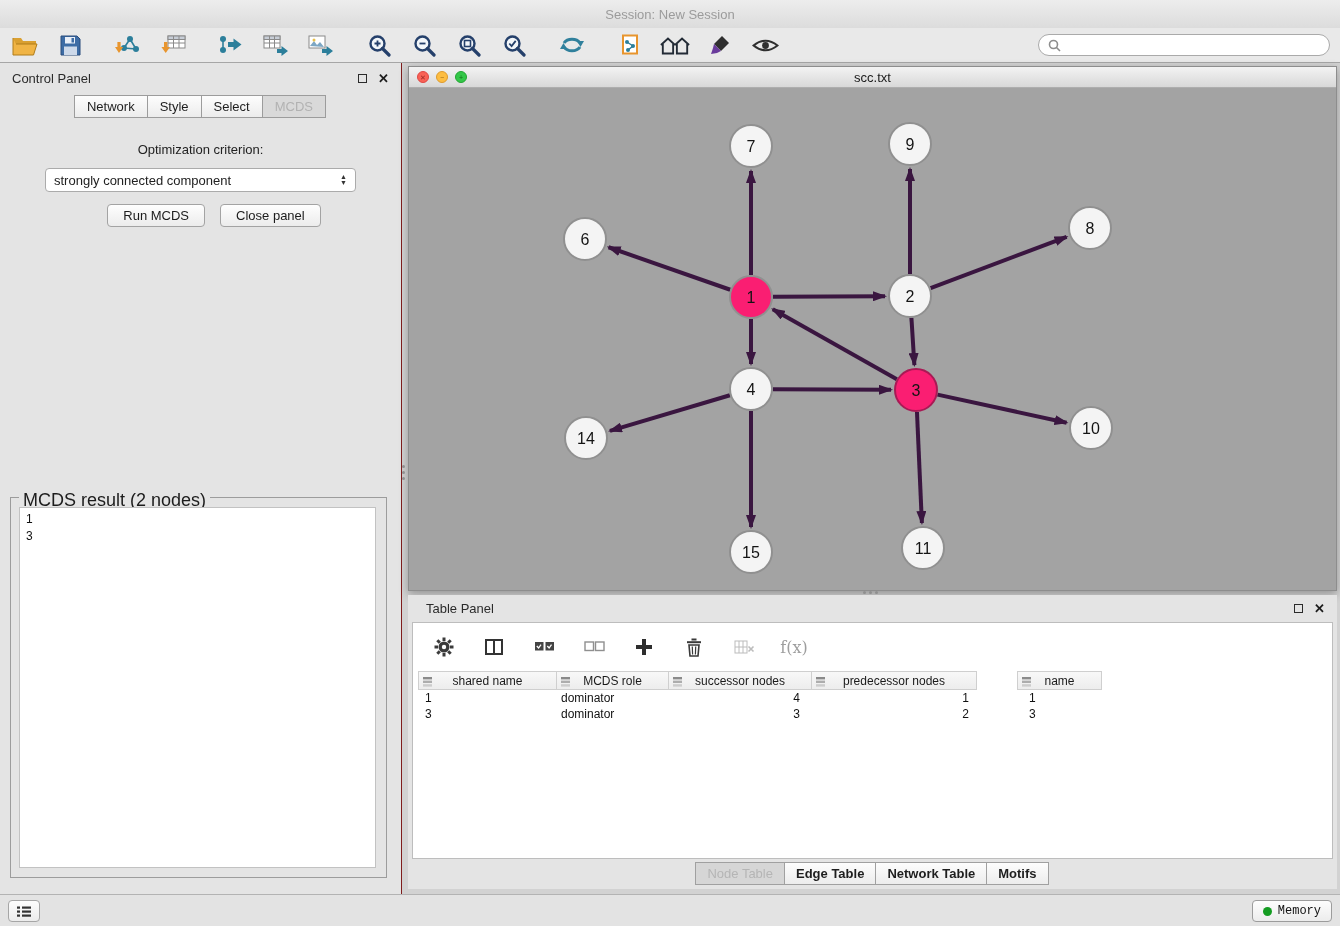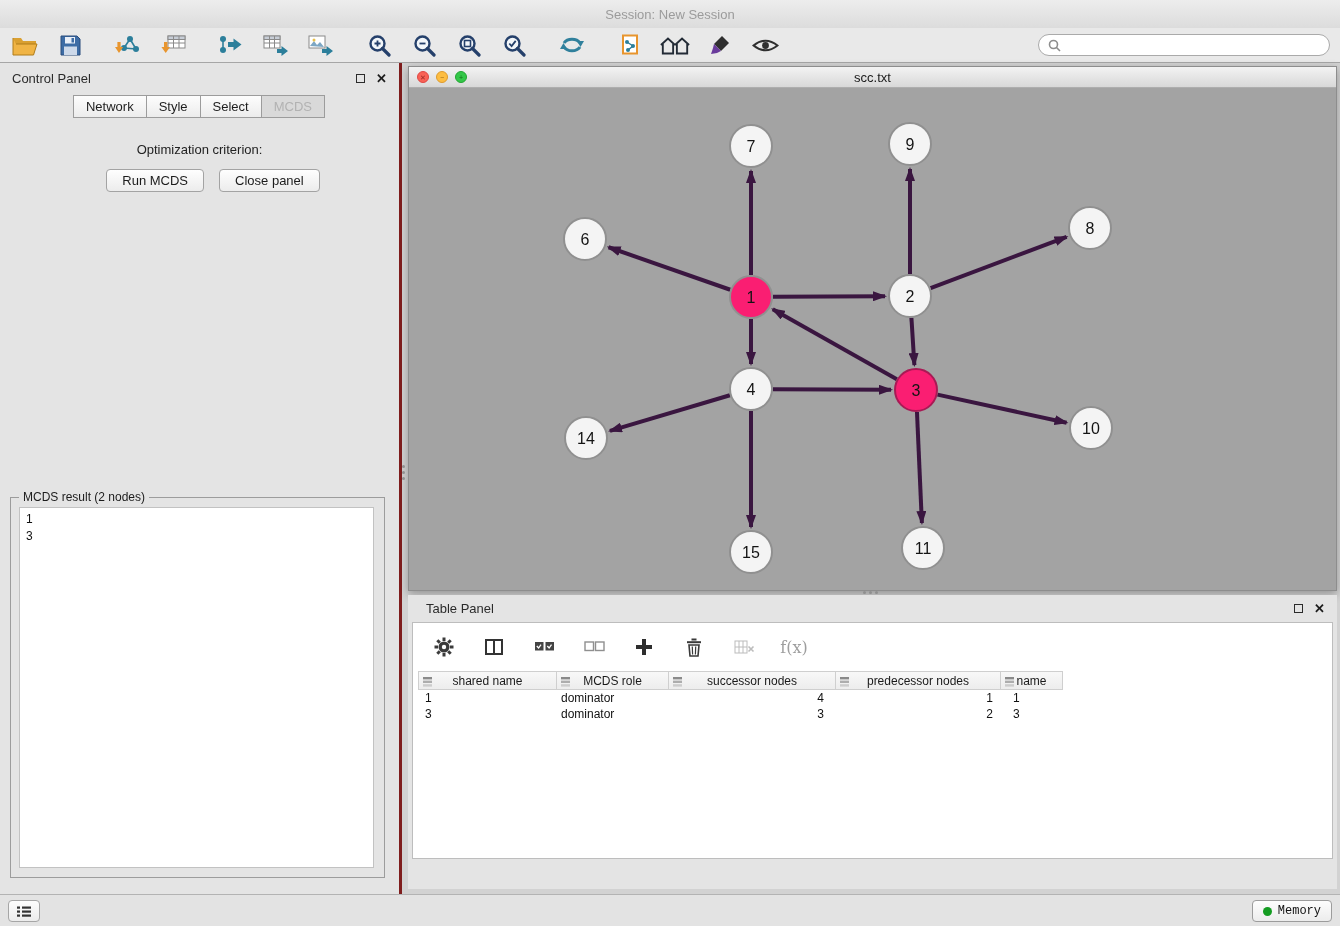--- a/index.html
+++ b/index.html
@@ -9,35 +9,35 @@
 
   
   .titlebar{position:absolute;top:0;left:0;right:0;height:28px;background:linear-gradient(#ededed,#dcdcdc);display:flex;align-items:center;justify-content:center;color:#9b9b9b;font-size:13px;}
   .toolbar{position:absolute;top:28px;left:0;right:0;height:35px;background:#e9e9e9;border-bottom:1px solid #a6a6a6;display:flex;align-items:center;padding:0 10px;}
   .grp{display:flex;align-items:center;gap:15px;margin-right:28px;}
   .tb{width:30px;height:28px;display:flex;align-items:center;justify-content:center;}
   .searchbox{position:absolute;right:10px;top:6px;width:292px;height:22px;background:#fff;border:1px solid #aaa;border-radius:12px;display:flex;align-items:center;padding:0 9px;gap:6px;}
   .searchbox input{border:none;outline:none;flex:1;font-size:12px;background:transparent;font-family:inherit;}
 
   
-  .control-panel{position:absolute;left:0;top:63px;width:402px;bottom:32px;background:#e4e4e4;border-right:3px solid #7f1d1d;}
+  .control-panel{position:absolute;left:0;top:63px;width:402px;bottom:32px;background:#e4e4e4;border-right:1px solid #7f1d1d;}
   .panel-header{display:flex;align-items:center;padding:8px 12px 0 12px;font-size:13px;color:#2b2b2b;}
   .win-btns{margin-left:auto;display:flex;align-items:center;gap:11px;}
   .sq{width:9px;height:9px;border:1.6px solid #2b2b2b;display:inline-block;}
   .xg{font-size:13px;font-weight:bold;color:#1c1c1c;line-height:9px;}
   .cp-tabs{display:flex;justify-content:center;margin-top:9px;}
   .cp-tabs .tab{font-size:13px;padding:3px 12px;background:linear-gradient(#fdfdfd,#ececec);border:1px solid #9c9c9c;margin-left:-1px;color:#1e1e1e;}
   .cp-tabs .tab.active{background:#d9d9d9;color:#b2b2b2;}
   .opt-label{text-align:center;margin-top:24px;font-size:13px;}
   .dropdown{margin:11px auto 0 auto;width:311px;height:24px;background:#fff;border:1px solid #ababab;border-radius:4px;display:flex;align-items:center;padding:0 8px;font-size:13px;}
   .stepper{margin-left:auto;display:flex;flex-direction:column;line-height:6px;font-size:7px;color:#333;}
   .btn-row{display:flex;justify-content:center;gap:15px;margin-top:12px;padding-left:27px;}
   .btn{height:23px;padding:0 15px;font-size:13px;border:1px solid #a3a3a3;border-radius:4px;background:linear-gradient(#fefefe,#ececec);color:#1c1c1c;}
   .groupbox{position:absolute;left:10px;right:14px;top:434px;bottom:16px;border:1px solid #9c9c9c;}
-  .gb-title{position:absolute;top:-8px;left:8px;background:#e4e4e4;padding:0 4px;font-size:12px;color:#1c1c1c;}
+  .gb-title{position:absolute;top:-8px;left:8px;background:#e4e4e4;padding:0 4px;font-size:18px;color:#1c1c1c;}
   .gb-inner{position:absolute;top:9px;left:8px;right:10px;bottom:9px;background:#fff;border:1px solid #c2c2c2;padding:3px 6px;font-size:12px;line-height:17px;white-space:pre-line;color:#111;}
 
   
   .net-window{position:absolute;left:408px;top:66px;width:929px;height:525px;background:#a3a3a3;border:1px solid #8d8d8d;box-shadow:0 3px 9px rgba(0,0,0,.3);}
   .net-titlebar{height:21px;background:linear-gradient(#f3f3f3,#d8d8d8);border-bottom:1px solid #aeaeae;display:flex;align-items:center;position:relative;}
   .traffic{position:absolute;left:8px;top:4px;display:flex;gap:7px;}
   .light{width:12px;height:12px;border-radius:50%;display:flex;align-items:center;justify-content:center;font-size:7px;line-height:1;}
   .l-red{background:#f96256;border:1px solid #df4744;color:rgba(90,0,0,.6);}
   .l-yellow{background:#fdbd41;border:1px solid #de9b2d;color:rgba(100,60,0,.7);}
   .l-green{background:#33c748;border:1px solid #22a532;color:rgba(0,70,0,.7);}
@@ -50,21 +50,21 @@
   .tp-body{position:absolute;left:4px;right:4px;top:27px;bottom:30px;background:#fff;border:1px solid #bdbdbd;overflow:hidden;}
   .tp-toolbar{display:flex;align-items:center;gap:20px;height:48px;padding:0 16px;}
   .fx{font-family:"DejaVu Serif",serif;font-size:16px;color:#9e9e9e;}
   .t-wrap{margin-left:5px;}
   .t-head{display:flex;height:19px;}
   .th{position:relative;display:flex;align-items:center;justify-content:center;font-size:12px;color:#1a1a1a;background:linear-gradient(#f8f8f8,#ededed);border:1px solid #cfcfcf;margin-left:-1px;}
   .th:first-child{margin-left:0;}
   .sort-ic{position:absolute;left:4px;top:4px;}
   .t-row{display:flex;height:16px;align-items:center;}
   .td{font-size:12px;color:#111;overflow:hidden;white-space:nowrap;}
-  .c0{width:139px;} .c1{width:113px;} .c2{width:168px;justify-content:center;} .c3{width:166px;} .c4{width:63px;}
+  .c0{width:139px;} .c1{width:113px;} .c2{width:144px;justify-content:center;} .c3{width:166px;} .c4{width:85px;margin-left:40px;}
   .t-row .c0{padding-left:7px;} .t-row .c1{padding-left:4px;}
   .t-row .c2{text-align:right;padding-right:14px;} .t-row .c3{text-align:right;padding-right:11px;}
   .t-row .c4{padding-left:9px;}
   .tp-tabs{position:absolute;left:0;right:0;bottom:4px;display:flex;justify-content:center;}
   .tp-tabs .tab{font-size:13px;font-weight:bold;padding:3px 11px;background:linear-gradient(#fdfdfd,#ececec);border:1px solid #a0a0a0;margin-left:-1px;color:#1e1e1e;}
   .tp-tabs .tab.active{background:#d6d6d6;color:#b5b5b5;font-weight:normal;}
 
   
   .statusbar{position:absolute;left:0;right:0;bottom:0;height:32px;background:#e3e3e3;border-top:1px solid #b3b3b3;font-family:Liberation Mono, monospace;}
   .sb-btn{position:absolute;left:8px;top:5px;width:32px;height:22px;border:1px solid #a6a6a6;border-radius:4px;background:linear-gradient(#fdfdfd,#ececec);display:flex;align-items:center;justify-content:center;}
@@ -235,20 +235,27 @@
       <span class="xg">✕</span>
     </span>
   </div>
   <div class="cp-tabs">
       <div class="tab">Network</div>
       <div class="tab">Style</div>
       <div class="tab">Select</div>
       <div class="tab active">MCDS</div>
     </div>
   <div class="opt-label">Optimization criterion:</div>
+  <div class="dropdown">
+    <span>strongly connected component</span>
+    <span class="stepper">
+        <span>▲</span>
+        <span>▼</span>
+      </span>
+  </div>
   <div class="btn-row">
     <button class="btn">Run MCDS</button>
     <button class="btn">Close panel</button>
   </div>
   <div class="groupbox">
     <span class="gb-title">MCDS result (2 nodes)</span>
     <div class="gb-inner">1
 3</div>
   </div>
 </div>
@@ -456,20 +463,26 @@
           <div class="t-row">
             <div class="td c0">3</div>
             <div class="td c1">dominator</div>
             <div class="td c2">3</div>
             <div class="td c3">2</div>
             <div class="td c4">3</div>
           </div>
         </div>
     </div>
   </div>
+  <div class="tp-tabs">
+      <div class="tab active">Node Table</div>
+      <div class="tab">Edge Table</div>
+      <div class="tab">Network Table</div>
+      <div class="tab">Motifs</div>
+    </div>
 </div>
 
 <div class="statusbar">
   <button class="sb-btn">
     <svg width="16" height="13" viewBox="0 0 16 13">
       <rect x="1" y="1.5" width="3" height="2.2" fill="#333"></rect>
         <rect x="6" y="1.5" width="9" height="2.2" fill="#333"></rect>
       <rect x="1" y="5.5" width="3" height="2.2" fill="#333"></rect>
         <rect x="6" y="5.5" width="9" height="2.2" fill="#333"></rect>
       <rect x="1" y="9.5" width="3" height="2.2" fill="#333"></rect>

